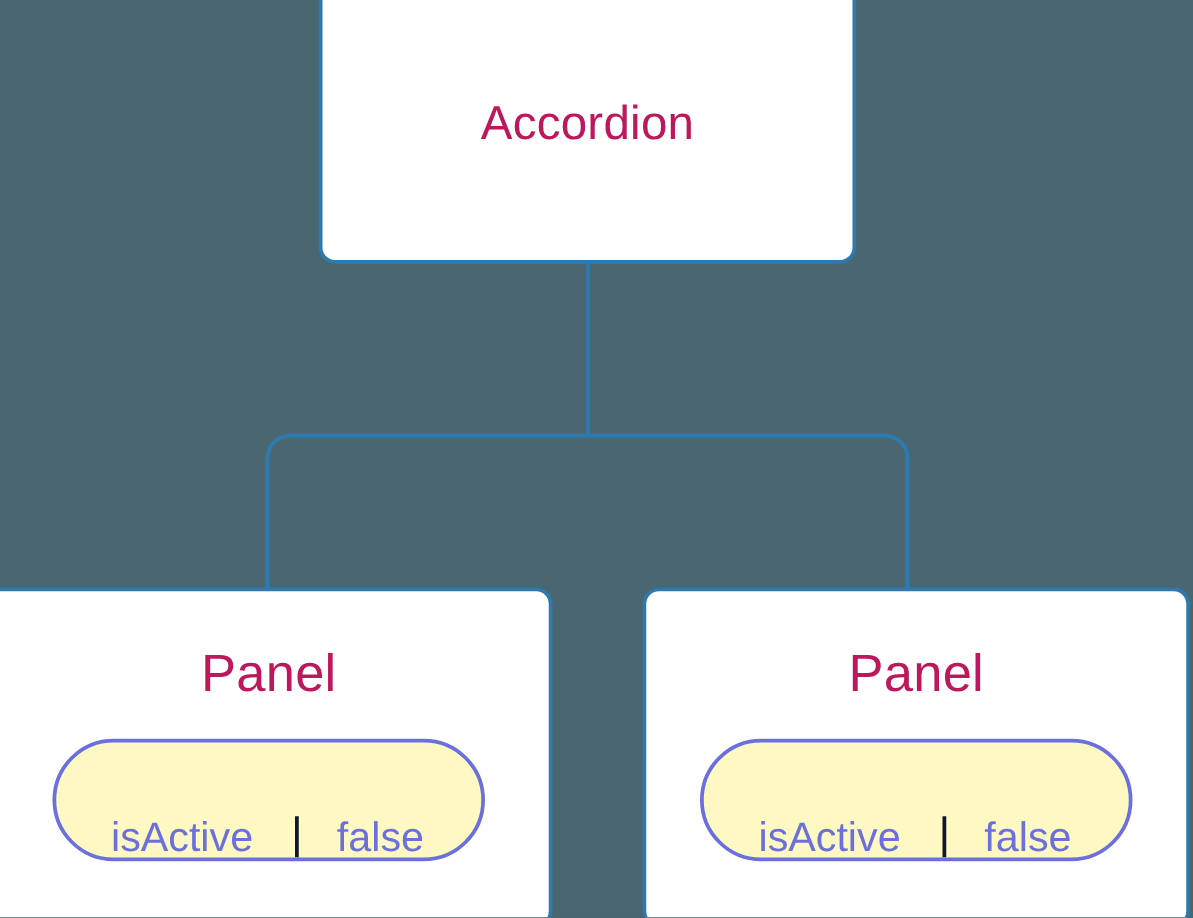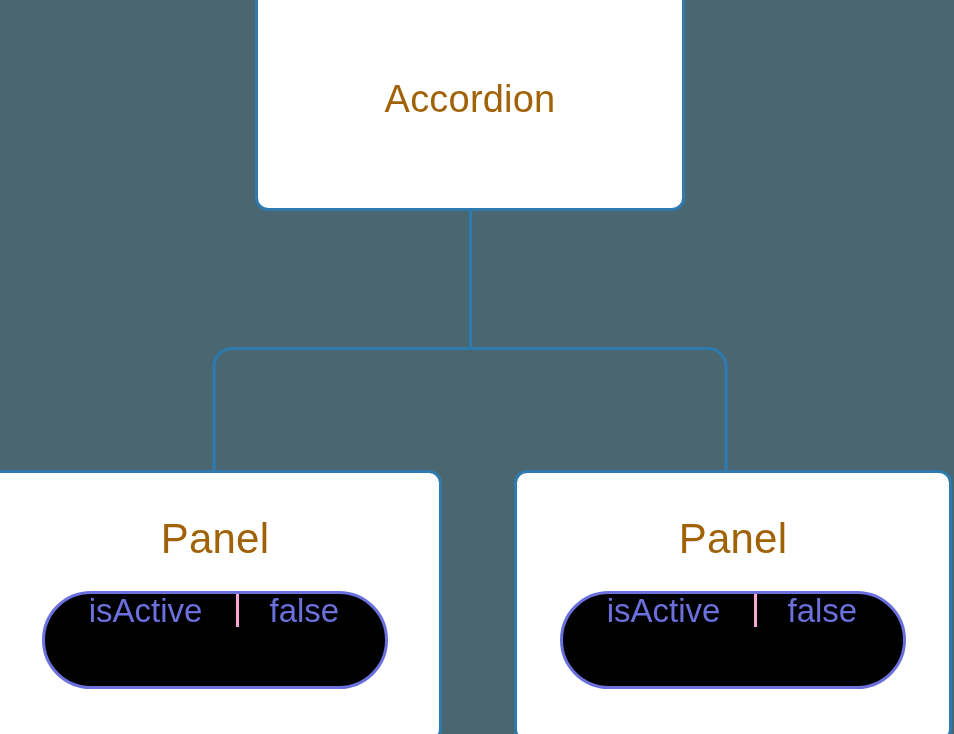--- a/index.html
+++ b/index.html
@@ -38,21 +38,21 @@
     background: #ffffff;
     border: 3px solid #2e79ae;
     border-radius: 13px;
     box-sizing: border-box;
     display: flex;
     flex-direction: column;
     align-items: center;
   }
 
   .node-title {
-    color: #a16207;
+    color: #be185d;
     font-size: 37px;
     font-weight: 400;
     line-height: 1;
     letter-spacing: 0.2px;
     white-space: nowrap;
   }
 
   
   #node-accordion {
     left: 255px;
@@ -80,45 +80,45 @@
     width: 438px;
   }
   .panel-node .node-title {
     font-size: 42px;
   }
 
   
   .state-pill {
     margin-top: 31px;
     display: flex;
-    align-items: flex-start;
+    align-items: flex-end;
     height: 98px;
     border: 3px solid #6b70dd;
     border-radius: 49px;
     box-sizing: border-box;
-    background: #000000;
+    background: #fef9c3;
     overflow: hidden;
   }
   .pill-key,
   .pill-value {
     display: flex;
     align-items: center;
     justify-content: center;
     color: #6b70dd;
     font-size: 33px;
     line-height: 1;
     white-space: nowrap;
     box-sizing: border-box;
   }
   .pill-key {
     padding: 0 34px 0 44px;
   }
   .pill-value {
     padding: 0 46px 0 30px;
-    border-left: 3px solid #f9a8d4;
+    border-left: 3px solid #0f172a;
   }
 </style>
 </head>
 <body>
 
 <div id="canvas">
 
   <svg id="connectors" viewBox="0 0 954 734" width="954" height="734" fill="none">
 
     <path d="M 470.5 208 L 470.5 348.5" stroke="#2e79ae" stroke-width="3.2" stroke-linecap="butt"></path>

